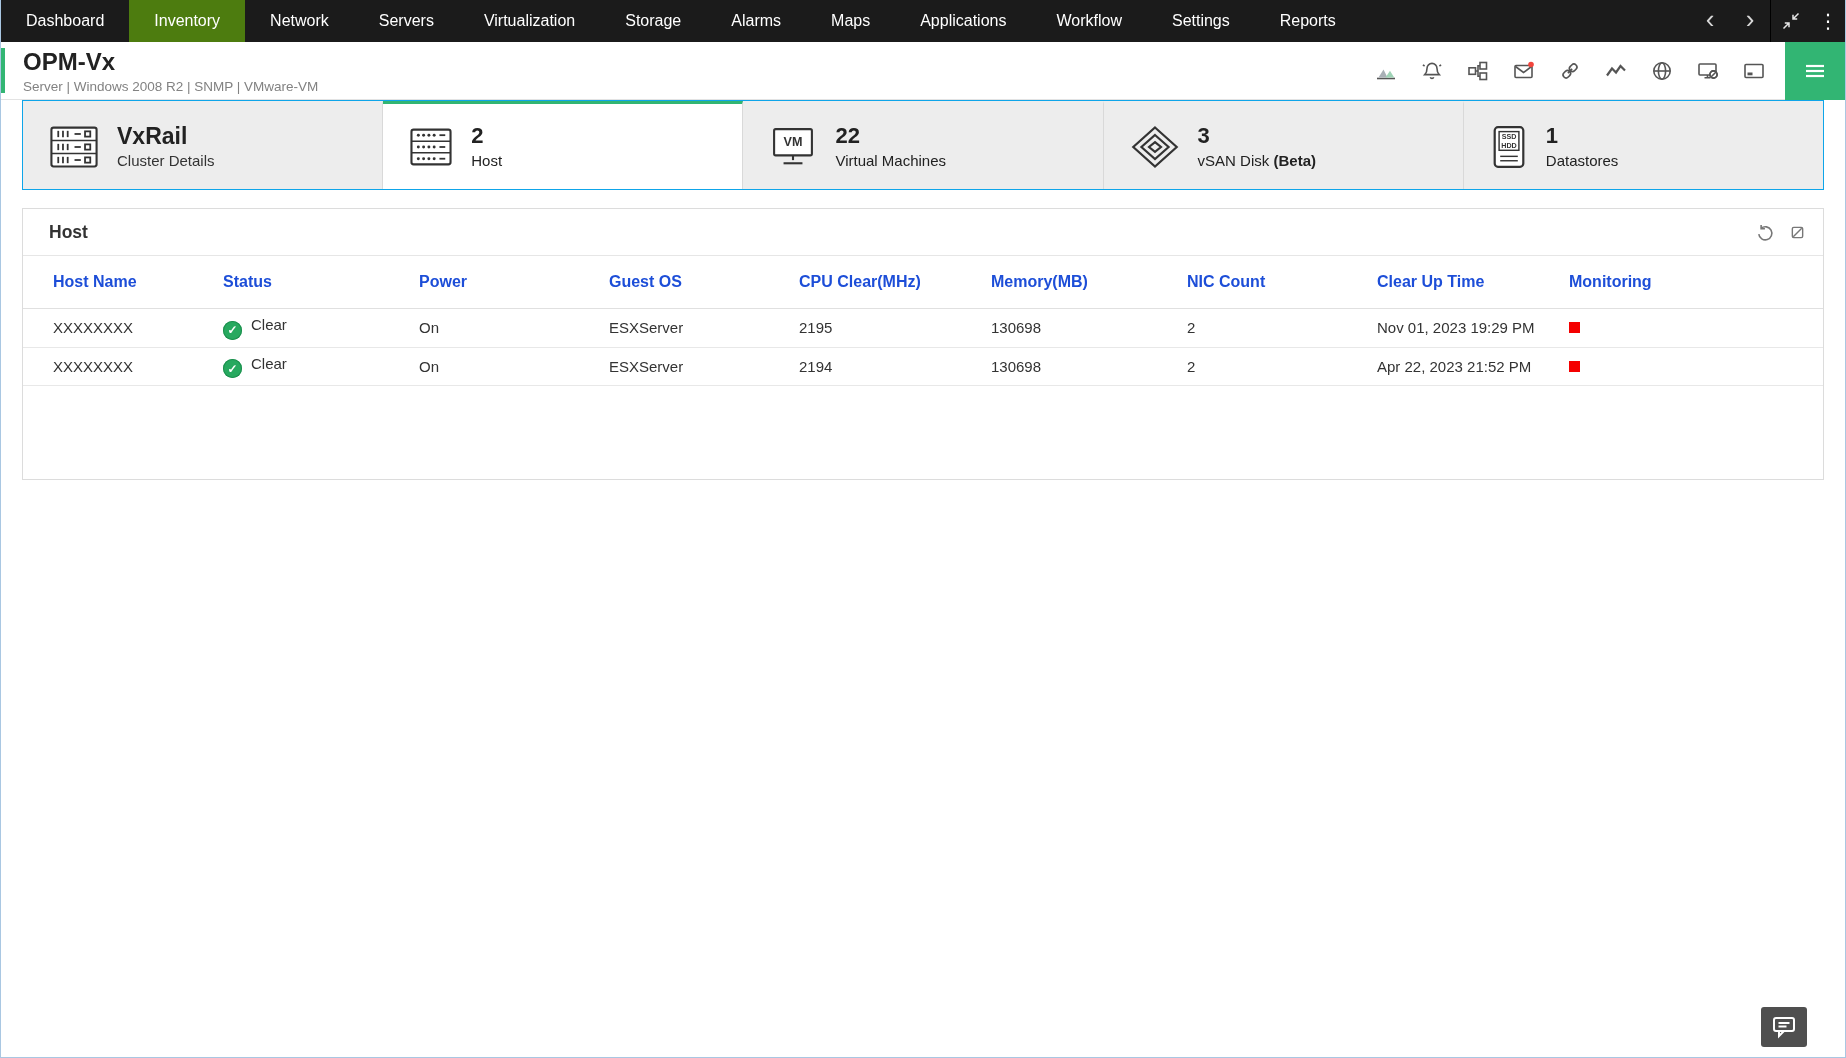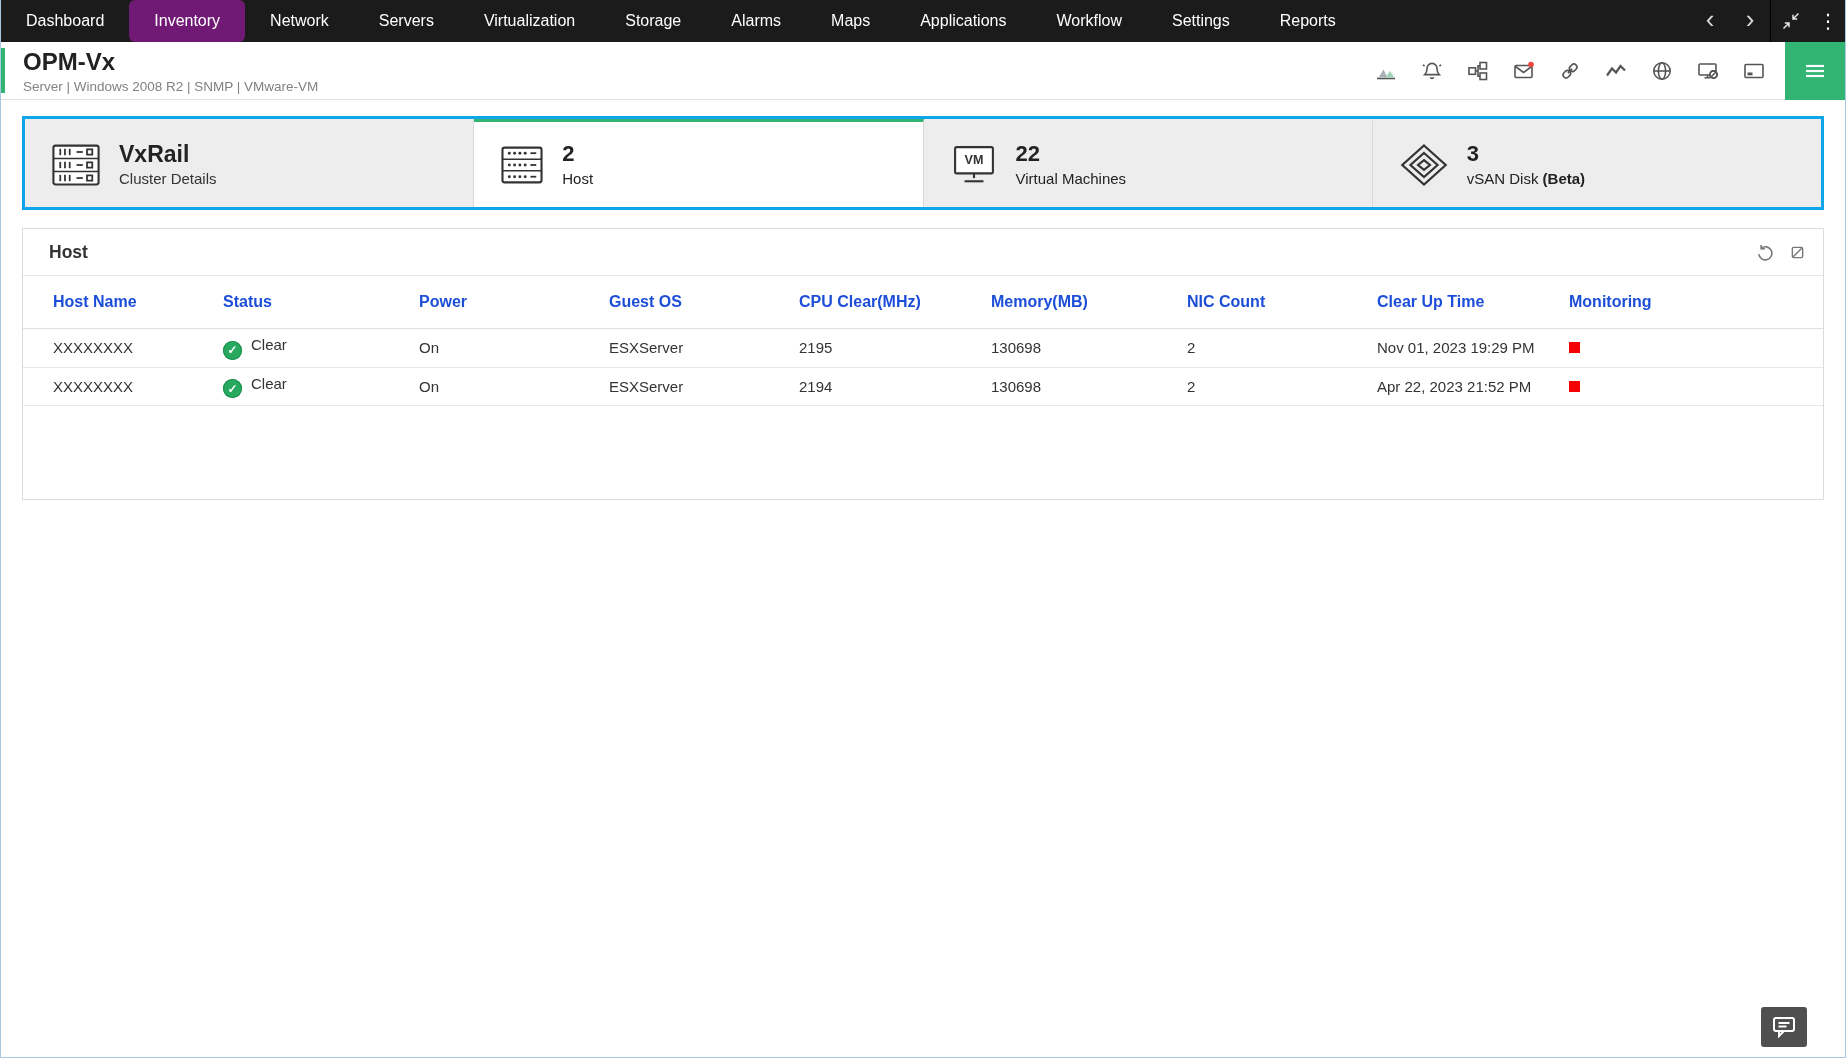--- a/index.html
+++ b/index.html
@@ -5,39 +5,39 @@
   * { box-sizing: border-box; margin: 0; padding: 0; }
   html,body { background:#fff; }
   body { font-family: "Liberation Sans", sans-serif; }
   .page { width:1846px; height:1058px; position:relative; background:#fff;
           border:1px solid #a9c7e2; border-top:none; overflow:hidden; }
 
   
   .topnav { display:flex; height:42px; background:#1b1b1b; align-items:stretch; }
   .nav-items { display:flex; align-items:center; }
   .nav-item { padding:0 25px; line-height:42px; font-size:16px; color:#fff; cursor:pointer; white-space:nowrap; }
-  .nav-item.active { background:#701a75;border-radius:6px; }
+  .nav-item.active { background:#4d7c0f; }
   .nav-right { margin-left:auto; display:flex; align-items:stretch; }
   .nav-ico { width:40px; display:flex; align-items:center; justify-content:center; color:#d8d8d8; cursor:pointer; }
   .nav-ico.chev { font-size:26px; padding-bottom:4px; }
   .nav-ico.kebab { font-size:20px; color:#fff; width:34px; }
   .nav-divider { width:1px; background:#000; }
 
   
   .page-header { height:58px; display:flex; align-items:center; border-bottom:1px solid #e3e3e3; position:relative; padding-left:22px; background:#fff; }
   .accent-bar { position:absolute; left:0; top:6px; bottom:6px; width:4px; background:#32b573; }
   .dev-title { font-size:24px; font-weight:bold; color:#222; }
   .dev-sub { font-size:13.5px; color:#828282; margin-top:3px; }
   .header-icons { margin-left:auto; display:flex; align-items:center; gap:20px; }
   .hicon { width:26px; height:26px; display:flex; align-items:center; justify-content:center; cursor:pointer; position:relative; }
   .hicon svg { stroke:#555; fill:none; stroke-width:1.6; }
   .menu-btn { width:60px; height:58px; background:#32b573; display:flex; align-items:center; justify-content:center; margin-left:18px; cursor:pointer; }
 
   
-  .tabstrip { display:flex; margin:16px 21px 0; border:3px solid #0ea5e9; background:#ededed; }
+  .tabstrip { display:flex; margin:0 21px 0; border:1px solid #0ea5e9; background:#ededed; }
   .tabcard { flex:1; display:flex; align-items:center; padding-left:26px; height:88px;
              background:#ededed; border-right:1px solid #d9d9d9; border-top:3px solid transparent; cursor:pointer; }
   .tabcard:last-child { border-right:none; }
   .tabcard.active { background:#fff; border-top-color:#32b573; }
   .tabicon { margin-right:18px; flex:none; display:flex; }
   .tab-count { font-size:22px; font-weight:bold; color:#222; line-height:1.1; }
   .tab-label { font-size:15px; color:#222; margin-top:4px; }
   .tab-title { font-size:23px; font-weight:bold; color:#222; line-height:1.1; }
   .tab-sub { font-size:15px; color:#333; margin-top:3px; }
   .beta { font-weight:bold; color:#222; }
@@ -258,20 +258,36 @@
             <path d="M23 16.5 L28.5 21 L23 25.5 L17.5 21 Z"></path>
           </g>
         </svg>
       </span>
       <div>
         <div class="tab-count">3</div>
         <div class="tab-label"><span>vSAN Disk</span> <span class="beta">(Beta)</span></div>
       </div>
     </div>
 
+    <div class="tabcard">
+      <span class="tabicon">
+        <svg width="38" height="44" viewBox="0 0 34 40">
+          <rect x="4" y="2" width="26" height="36" rx="3" stroke="#333" stroke-width="2" fill="#fff"></rect>
+          <rect x="8" y="6" width="18" height="17" stroke="#333" stroke-width="1.3" fill="none"></rect>
+          <text x="17" y="13" font-size="6.5" font-weight="bold" text-anchor="middle" fill="#333" font-family="Liberation Sans, sans-serif">SSD</text>
+          <text x="17" y="21" font-size="6.5" font-weight="bold" text-anchor="middle" fill="#333" font-family="Liberation Sans, sans-serif">HDD</text>
+          <line x1="9" y1="28.5" x2="25" y2="28.5" stroke="#333" stroke-width="1.3"></line>
+          <line x1="9" y1="32.5" x2="25" y2="32.5" stroke="#333" stroke-width="1.3"></line>
+        </svg>
+      </span>
+      <div>
+        <div class="tab-count">1</div>
+        <div class="tab-label">Datastores</div>
+      </div>
+    </div>
   </div>
 
   <section class="panel">
     <div class="panel-head">
       <span class="panel-title">Host</span>
       <span class="panel-actions">
         <span class="pa-icon">
           <svg width="19" height="19" viewBox="0 0 18 18">
               <path d="M5.8 5 A6.2 6.2 0 1 1 3.6 10.5"></path>
               <path d="M5.8 1.8 v3.6 h3.6"></path>

